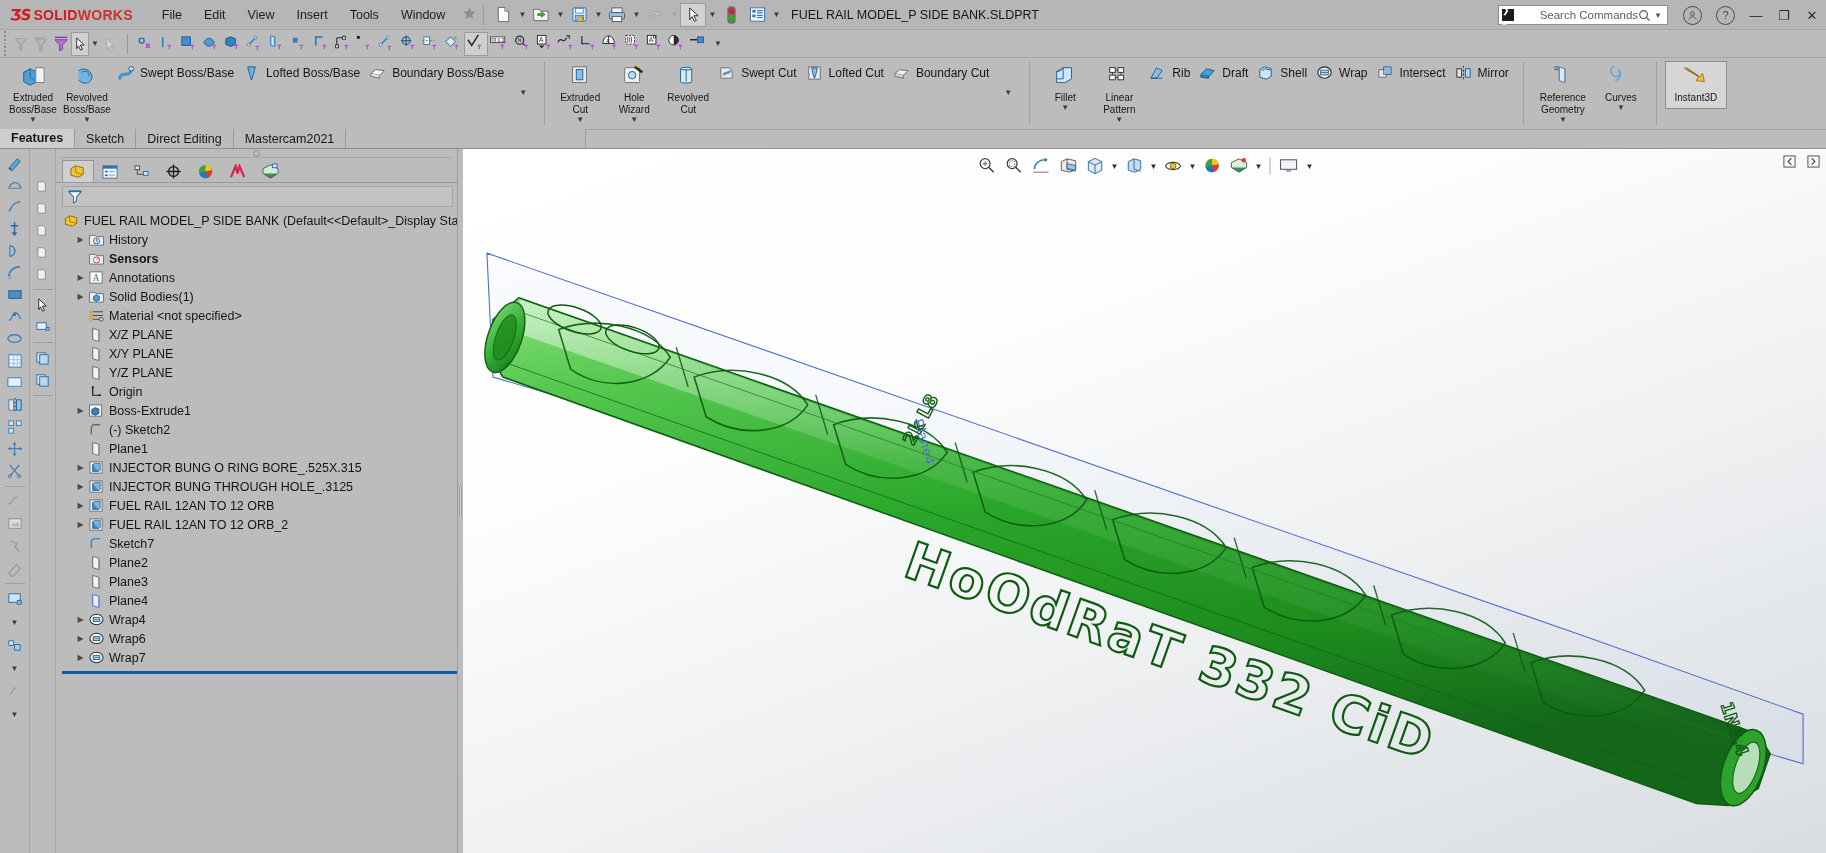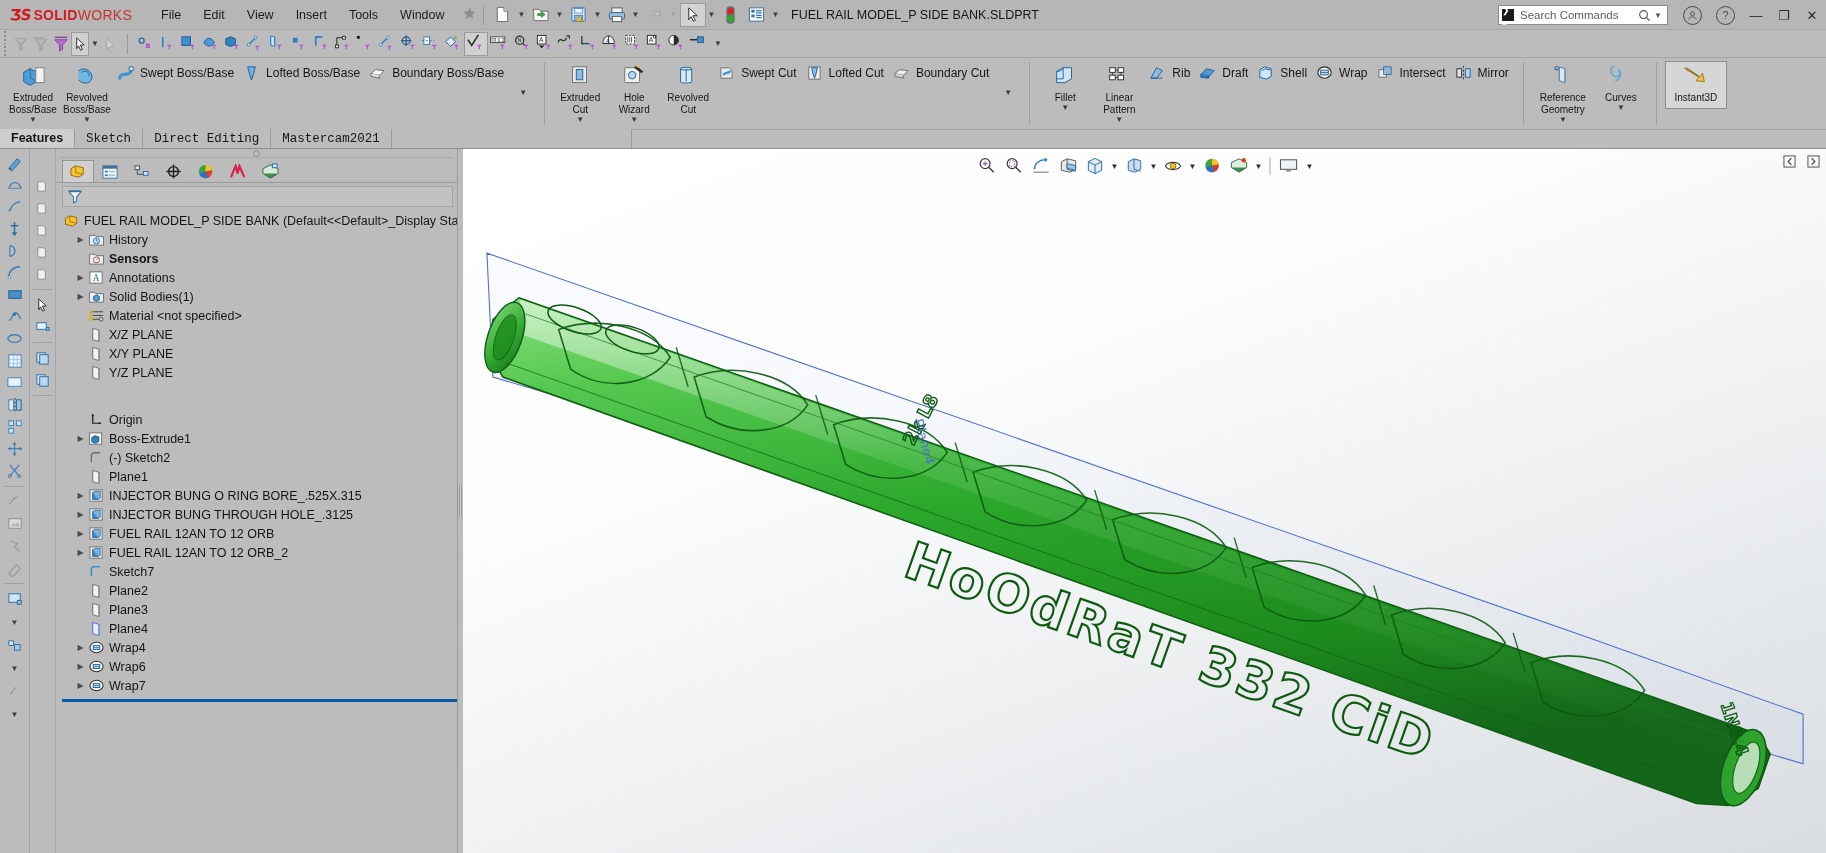--- a/index.html
+++ b/index.html
@@ -32,21 +32,21 @@
     margin-left: 10px; margin-right: 18px;
     user-select: none;
   }
   .sw-logo .ds {
     color: #d6181f; font-weight: bold; font-size: 15px;
     font-family: "DejaVu Sans", sans-serif;
     transform: skewX(-8deg);
     letter-spacing: -1px;
   }
   .sw-logo .solid { color: #d6181f; font-weight: bold; font-size: 14px; letter-spacing: 0.3px; margin-left: 3px;}
-  .sw-logo .works { color: #c8332f; font-weight: normal; font-size: 14px; letter-spacing: 0.3px;}
+  .sw-logo .works { color: #c8332f; font-weight: bold; font-size: 14px; letter-spacing: 0.3px;}
   .menuitem {
     padding: 4px 11px; font-size: 12.5px; color: #1c1c1c;
     cursor: default; white-space: nowrap;
   }
   .pin-icon { margin-left: 6px; color: #8f8f8f; font-size: 14px; }
 
   .tb-sep { width: 1px; height: 20px; background: #9a9a9a; margin: 0 6px; }
   .tbgrp { display: flex; align-items: center; }
   .tbbtn {
     width: 26px; height: 24px; display: flex; align-items: center; justify-content: center;
@@ -68,21 +68,21 @@
   }
   .searchbox {
     width: 170px; height: 20px; background: #fff; border: 1px solid #8c8c8c;
     display: flex; align-items: center; padding: 0 2px; margin-right: 8px;
   }
   .searchbox .cmdico {
     width: 14px; height: 14px; background: #1b1b1b; color: #fff;
     font-size: 9px; display: flex; align-items: center; justify-content: center;
     margin-right: 5px; border: 1px solid #fff;
   }
-  .searchbox .sph { flex: 1; color: #5d5d5d; font-size: 11.5px; }
+  .searchbox .sph { flex: 1; color: #5d5d5d; font-size: 11.5px; text-align: right; }
   .circ-ico {
     width: 19px; height: 19px; border-radius: 50%; border: 1.4px solid #4a4a4a;
     display: flex; align-items: center; justify-content: center;
     font-size: 11px; color: #4a4a4a; margin: 0 7px;
   }
   .wbtn { width: 28px; height: 26px; display:flex; align-items:center; justify-content:center; font-size: 13px; color:#2a2a2a; }
 
   
   .qrow {
     height: 28px; min-height: 28px; background: #bcbcbc;
@@ -124,21 +124,21 @@
   .cmdtabs {
     height: 19px; min-height: 19px; display: flex; align-items: flex-end;
     background: #bcbcbc; border-bottom: 1px solid #8f8f8f;
   }
   .ctab {
     padding: 2px 11px 2px 11px; font-size: 12.5px; height: 19px;
     border-right: 1px solid #9a9a9a; cursor: default; color:#161616;
     display:flex; align-items:center;
   }
   .ctab.active { background: #cecece; font-weight: bold; border-bottom: 1px solid #cecece; }
-  .ctab:not(.active) { background: #bcbcbc; font-family: Liberation Mono, monospace; }
+  .ctab:not(.active) { background: #bcbcbc; }
   .ctab-filler { flex: 0 0 240px; border-right: 1px solid #9a9a9a; height:19px; background:#bcbcbc;}
 
   
   .body { flex: 1; display: flex; min-height: 0; position: relative; }
 
   
   .vstrip {
     width: 30px; background: #bcbcbc; border-right: 1px solid #a6a6a6;
     display: flex; flex-direction: column; align-items: center; padding-top: 3px;
     overflow: hidden;
@@ -1137,21 +1137,21 @@
           <div class="tarrow"></div>
           <div class="tico">
               <svg width="15" height="15" viewBox="0 0 16 16">
                 <path d="M4 1.5v12M10.5 3.5v12" stroke="#6e6e6e"></path>
                 <path d="M4 1.5l6.5 2v12L4 13.5z" fill="#f3f3f3" stroke="#6e6e6e"></path>
               </svg>
             </div>
           <div class="tlbl">Y/Z PLANE</div>
         </div>
 
-        <div class="trow" style="padding-left:12px;margin-top:28px;">
+        <div class="trow" style="padding-left:12px;">
           <div class="tarrow"></div>
           <div class="tico">
               <svg width="15" height="15" viewBox="0 0 16 16">
                 <path d="M4 2v10h9" fill="none" stroke="#1c1c1c" stroke-width="1.3"></path>
                 <path d="M4 2l-1.4 2.5h2.8zM13 12l-2.5-1.4v2.8z" fill="#1c1c1c"></path>
               </svg>
             </div>
           <div class="tlbl">Origin</div>
         </div>
 

